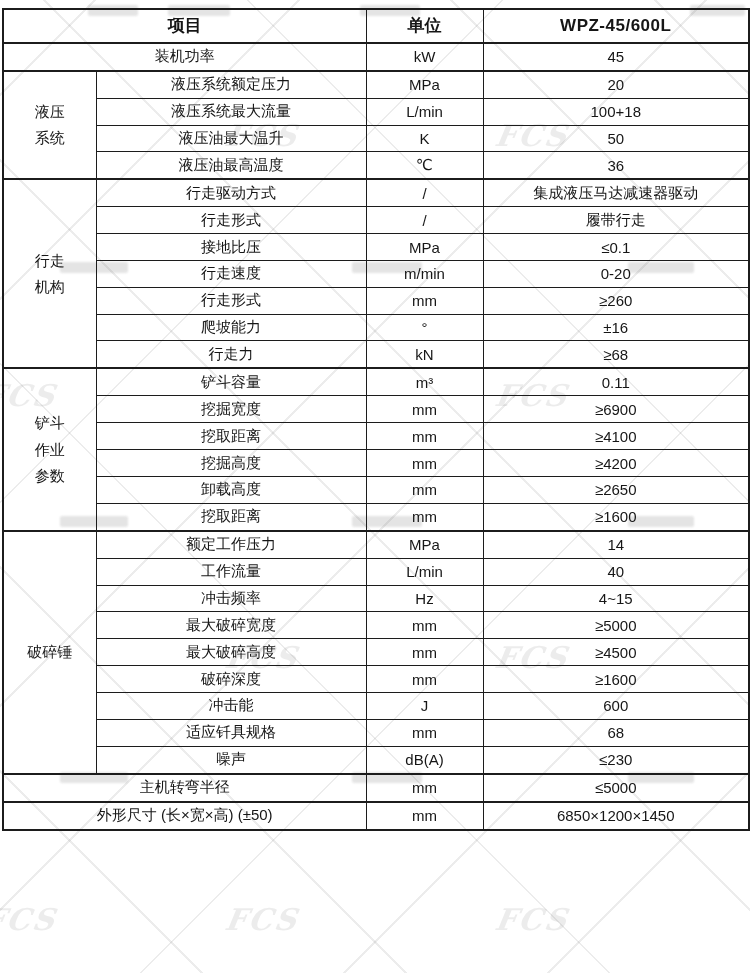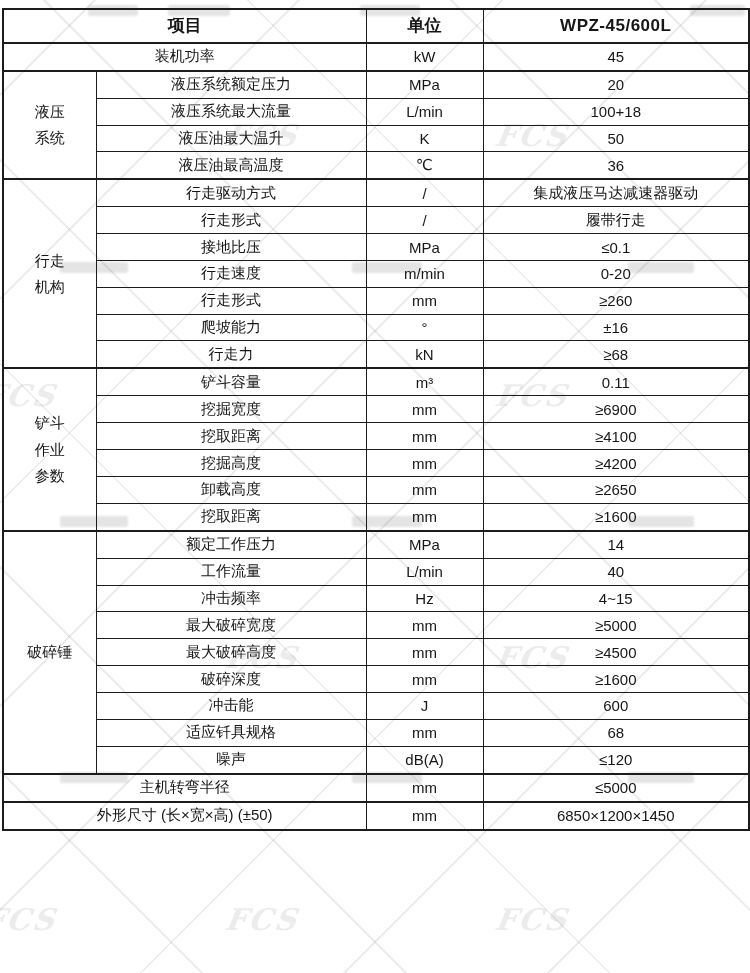--- a/index.html
+++ b/index.html
@@ -258,21 +258,21 @@
         <td>600</td>
       </tr>
       <tr>
         <td>适应钎具规格</td>
         <td>mm</td>
         <td>68</td>
       </tr>
       <tr>
         <td>噪声</td>
         <td>dB(A)</td>
-        <td>≤120</td>
+        <td>≤230</td>
       </tr>
 
       <tr class="gs">
         <td colspan="2">主机转弯半径</td>
         <td>mm</td>
         <td>≤5000</td>
       </tr>
       <tr class="gs">
         <td colspan="2">外形尺寸 (长×宽×高) (±50)</td>
         <td>mm</td>

